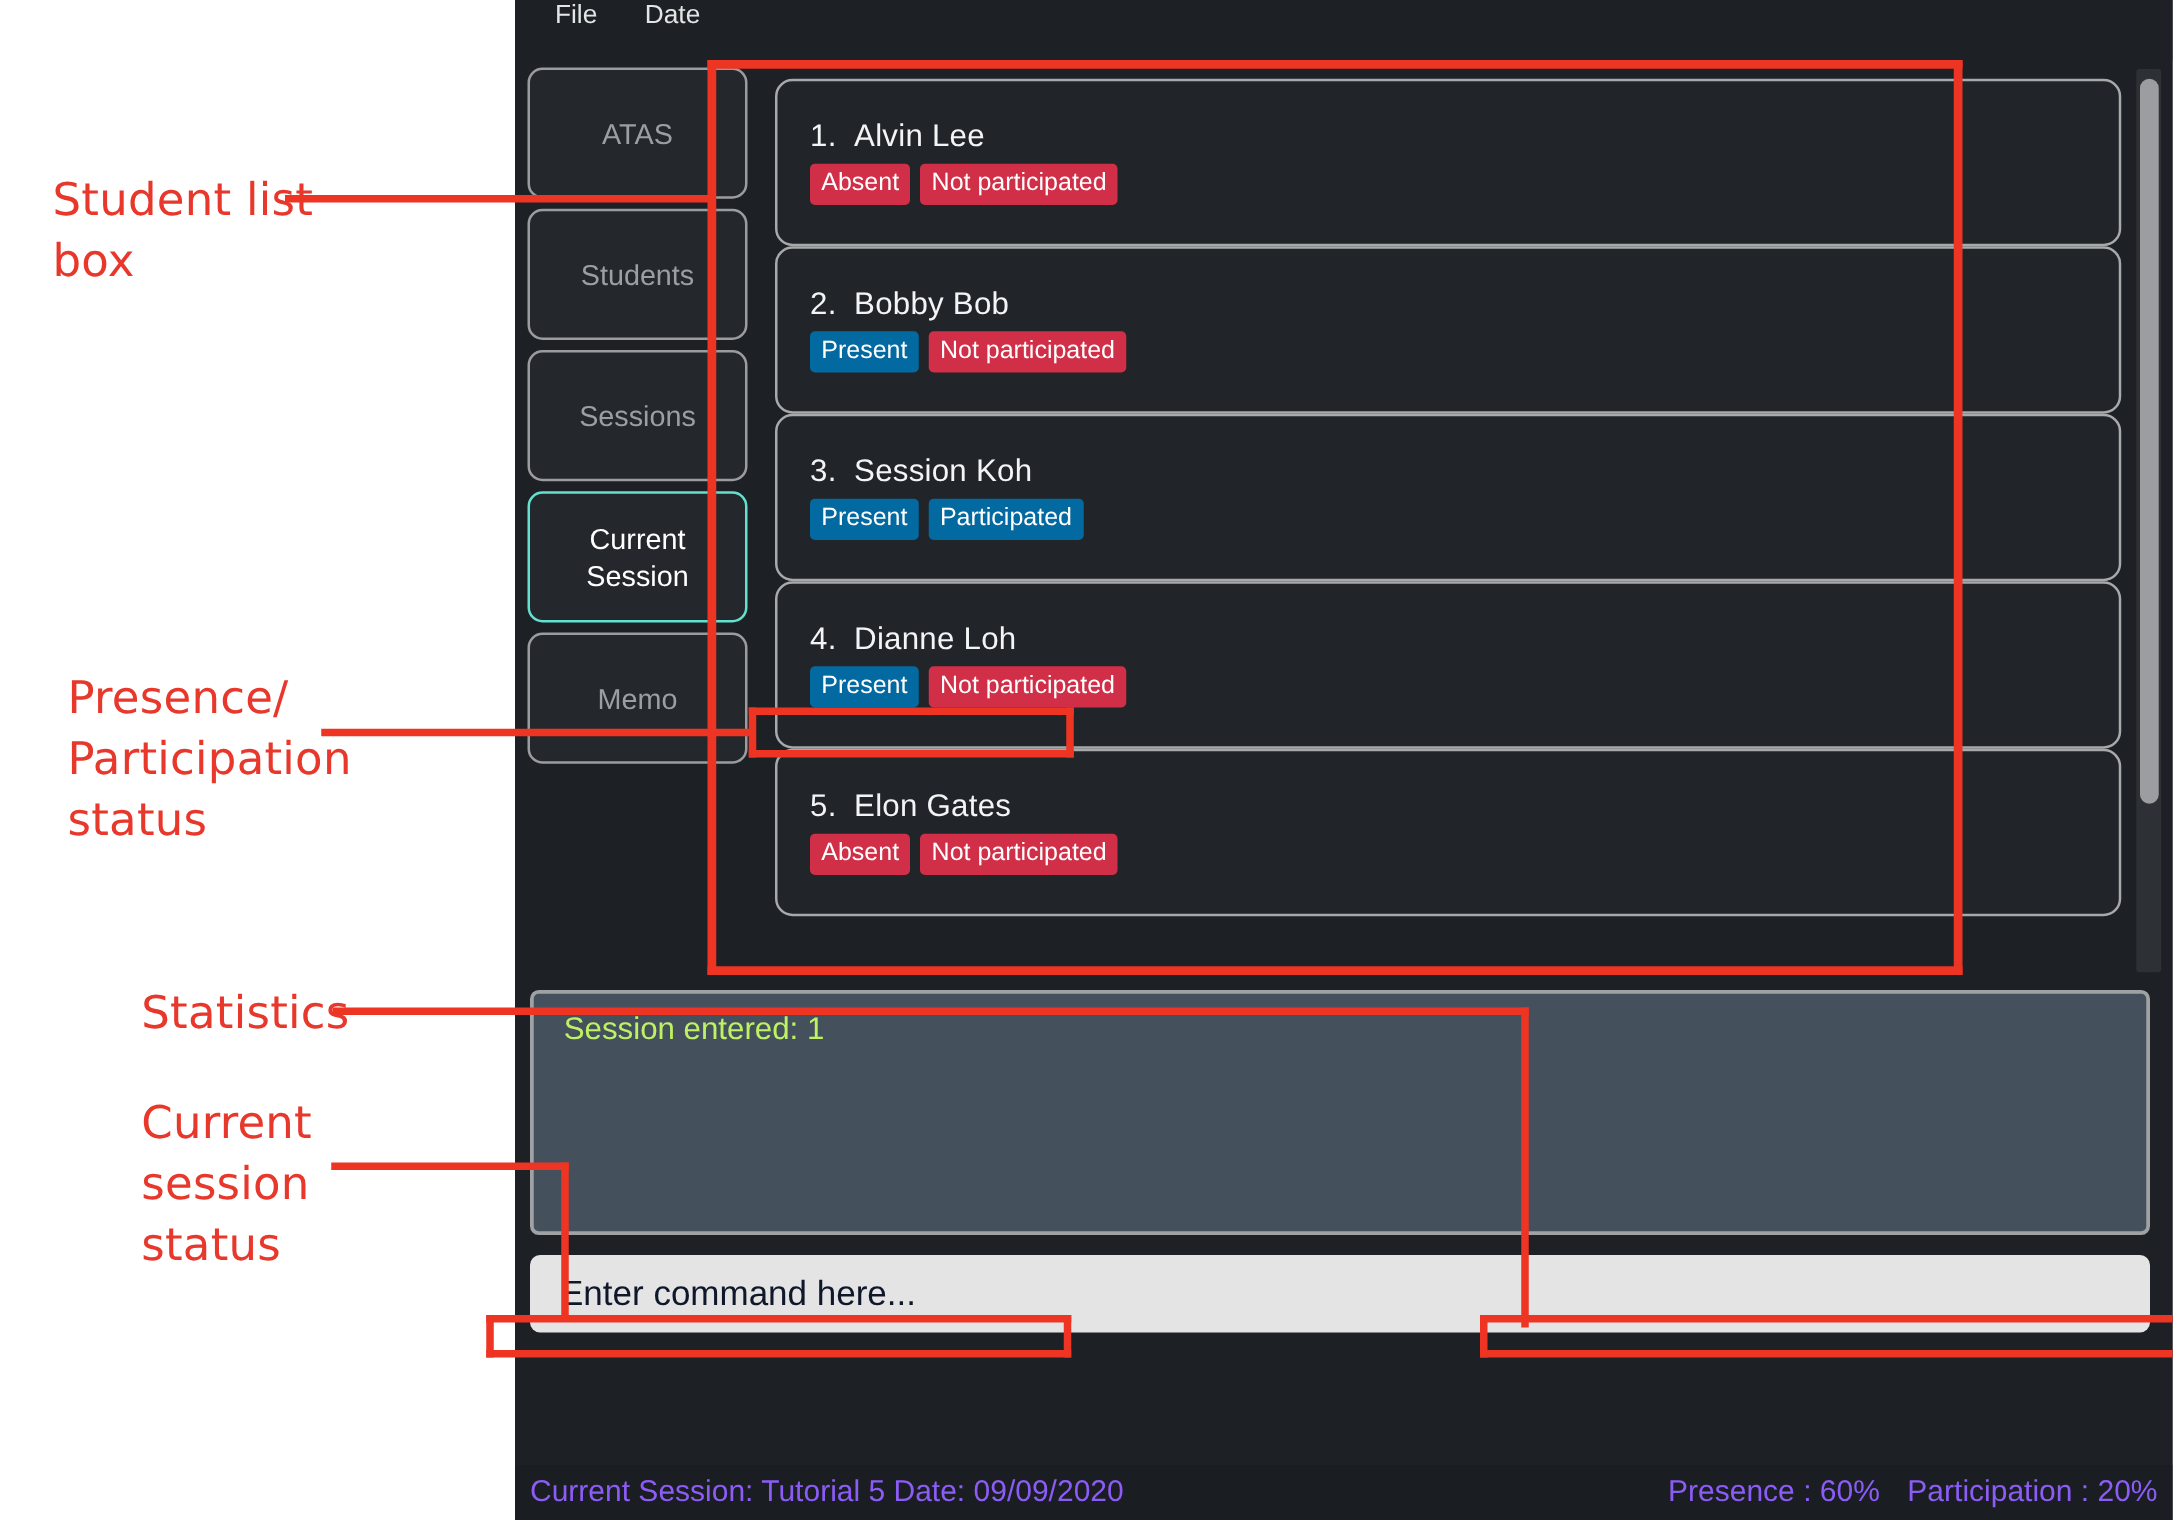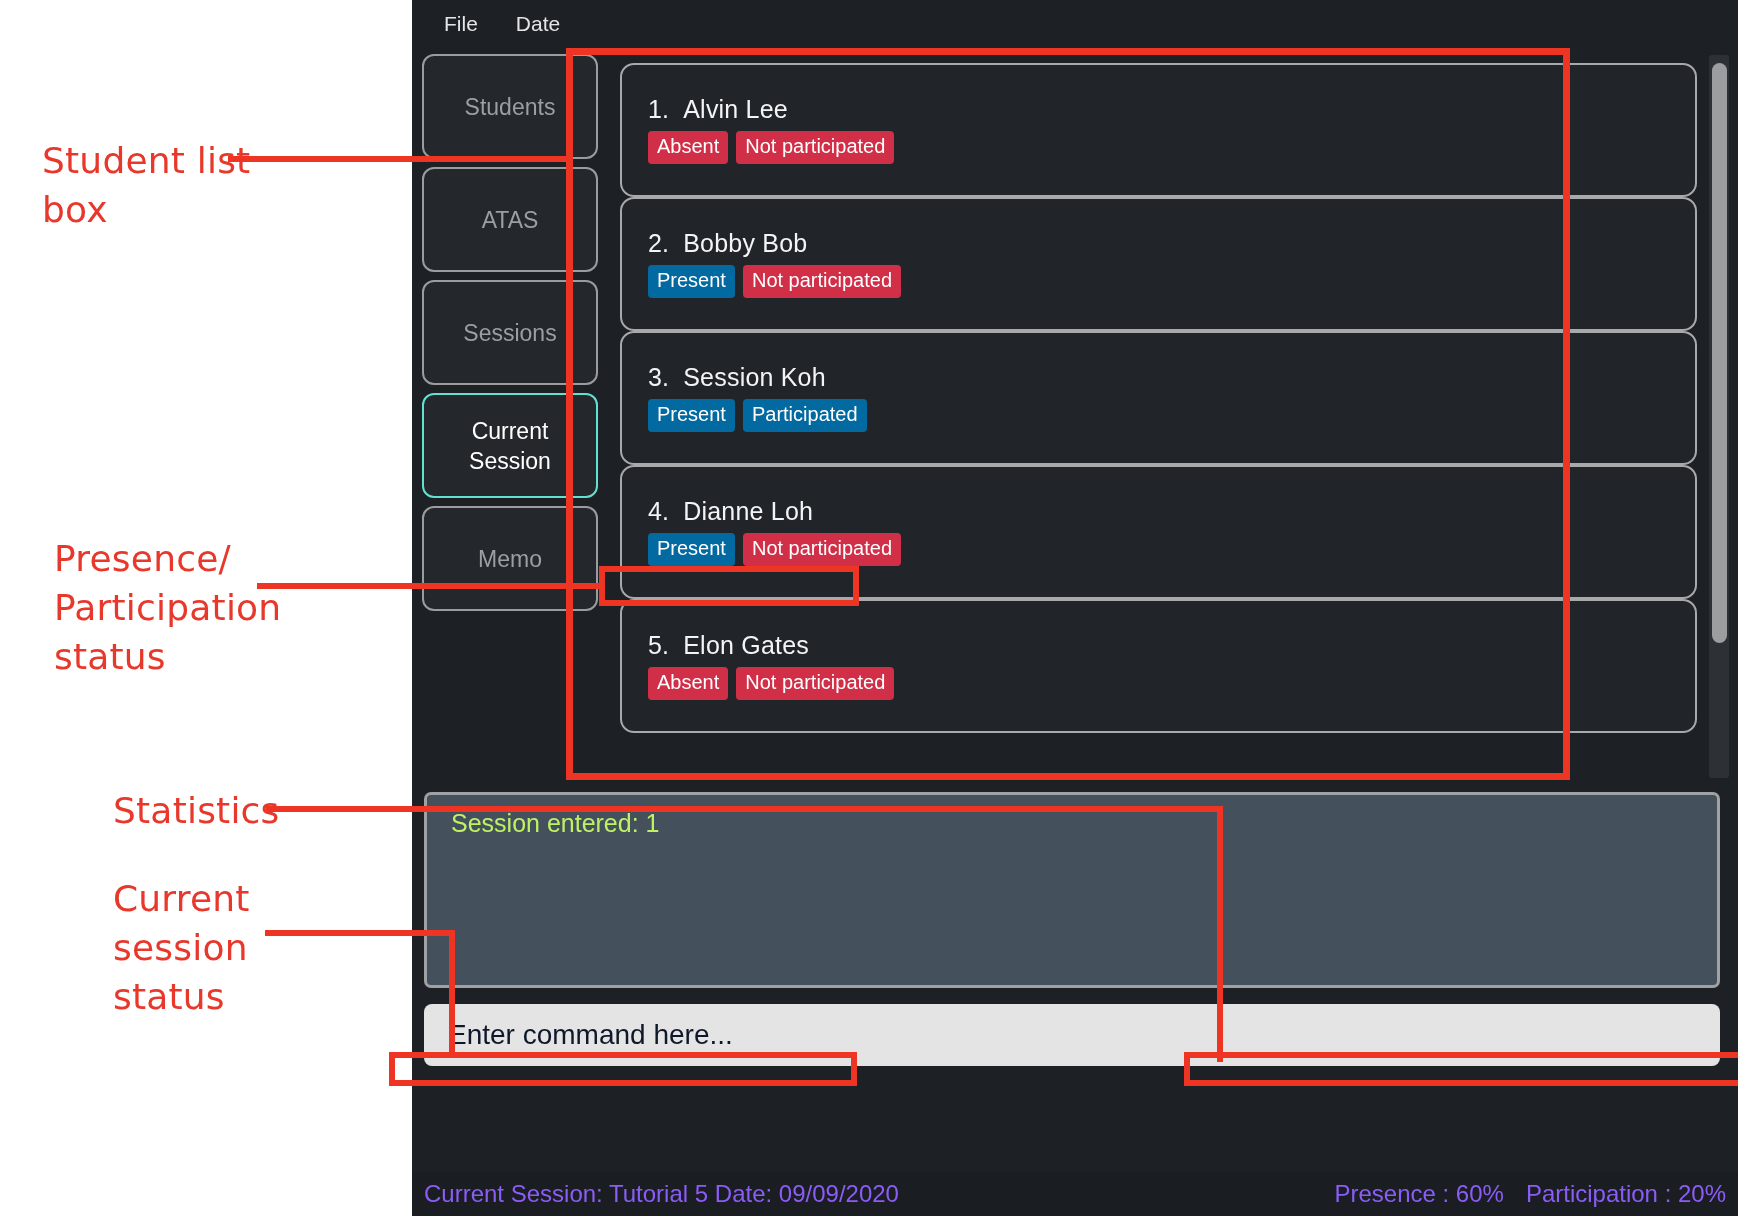--- a/index.html
+++ b/index.html
@@ -32,21 +32,20 @@
     left:412px; top:0;
     width:1326px; height:1216px;
     background:#1d2126;
     overflow:hidden;
   }
 
   
   .menubar{
     height:48px;
     display:flex;
-    align-items:center;
     padding-left:32px;
     gap:38px;
     background:#1d2126;
   }
   .menubar .mi{
     color:#e3e5e6;
     font-size:21px;
     cursor:default;
   }
 
@@ -207,22 +206,22 @@
 <div id="app">
 
   <div class="menubar">
     <span class="mi">File</span>
     <span class="mi">Date</span>
   </div>
 
   <div class="appbody">
 
     <div class="sidebar">
+      <div class="navbtn">ATAS</div>
       <div class="navbtn">Students</div>
-      <div class="navbtn">ATAS</div>
       <div class="navbtn">Sessions</div>
       <div class="navbtn active">Current
 Session</div>
       <div class="navbtn">Memo</div>
     </div>
 
     <div class="listpanel">
       <div class="listinner">
 
         <div class="card">

